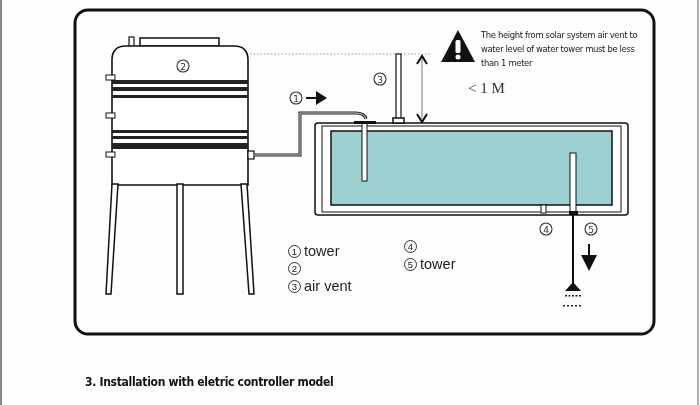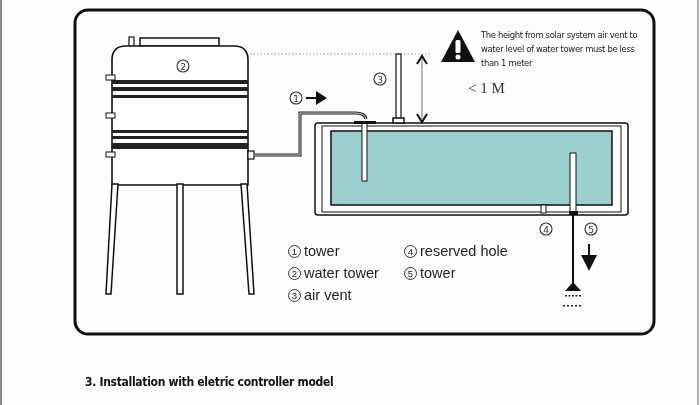--- a/index.html
+++ b/index.html
@@ -136,31 +136,29 @@
 <div class="note">The height from solar system air vent to water level of water tower must be less than 1 meter</div>
 <div class="dim-label">&lt; 1 M</div>
 
 <div class="legend legend-left">
   <div class="item">
       <span class="circ">1</span>
       <span>tower</span>
     </div>
   <div class="item">
       <span class="circ">2</span>
-      <span>water tower</span>
     </div>
   <div class="item">
       <span class="circ">3</span>
       <span>air vent</span>
     </div>
 </div>
 <div class="legend legend-right">
   <div class="item">
       <span class="circ">4</span>
-      <span>reserved hole</span>
     </div>
   <div class="item">
       <span class="circ">5</span>
       <span>tower</span>
     </div>
 </div>
 
 <div class="title">3.  Installation with eletric controller model</div>
 
 </body></html>

